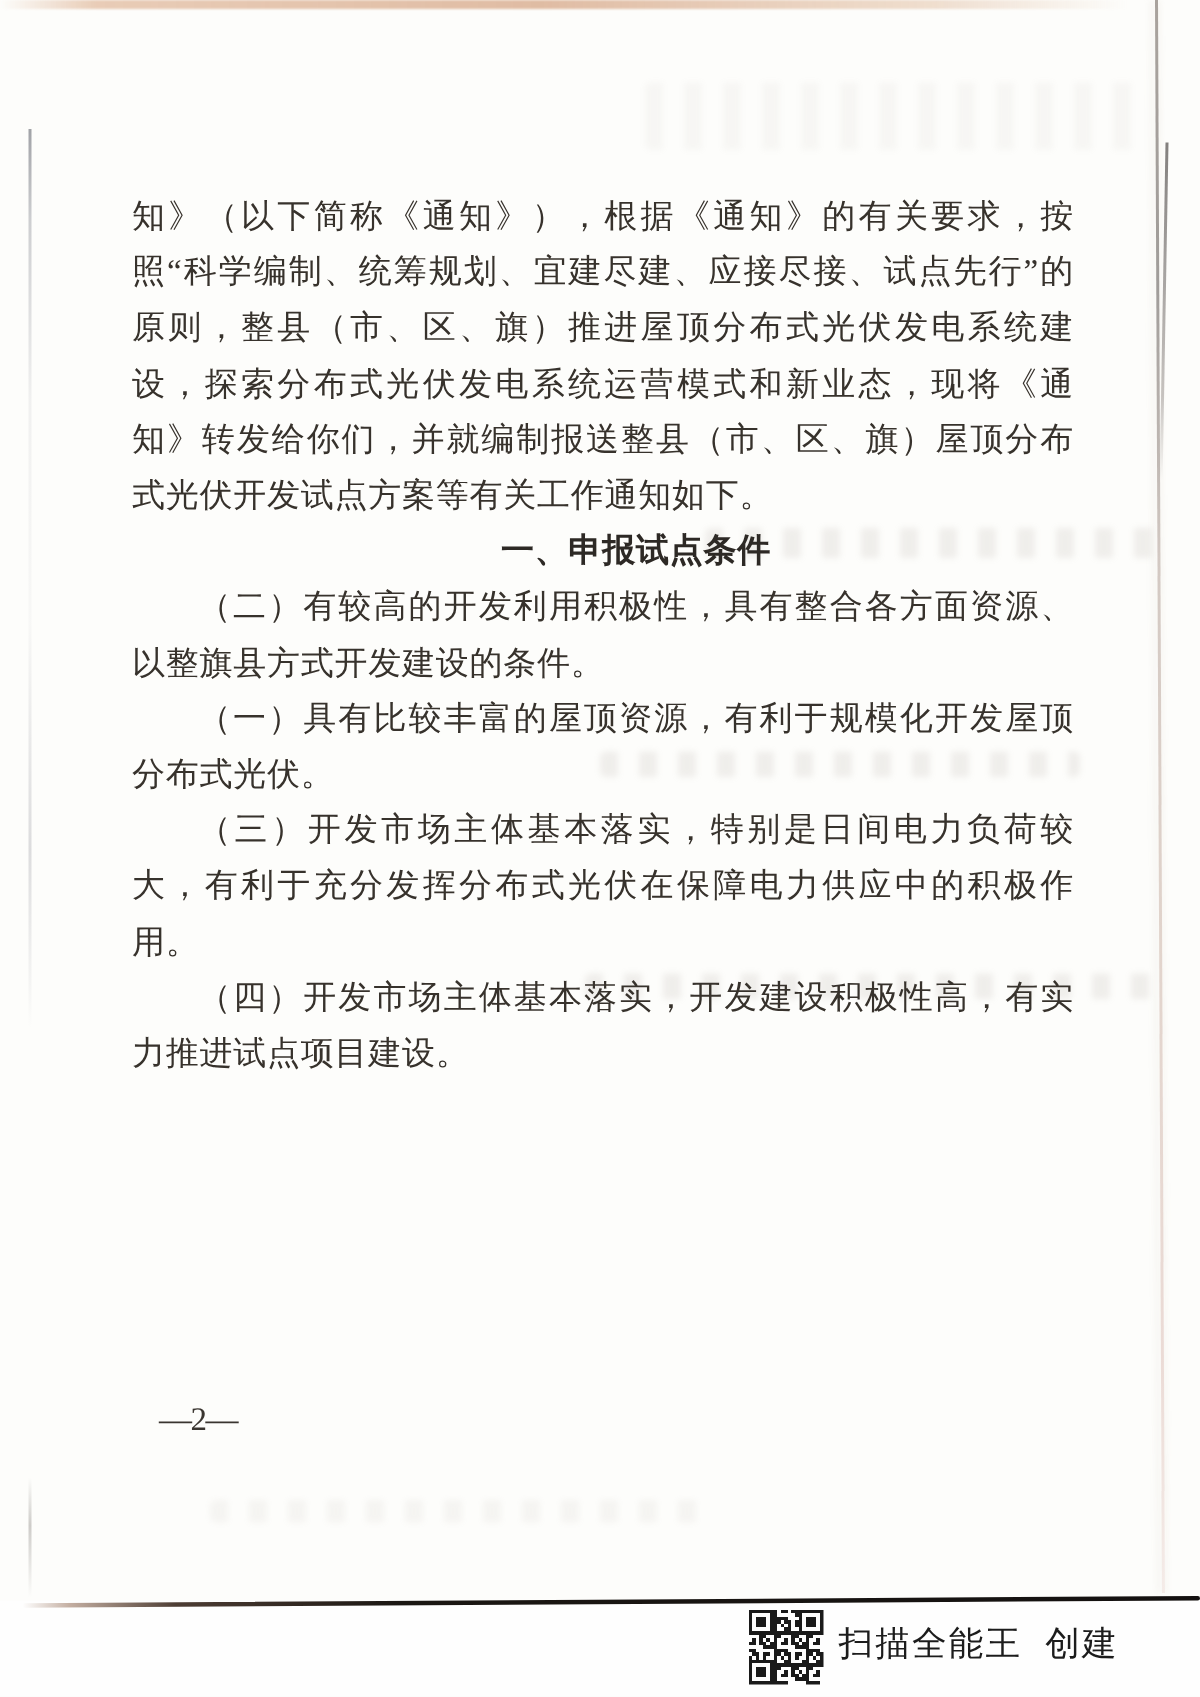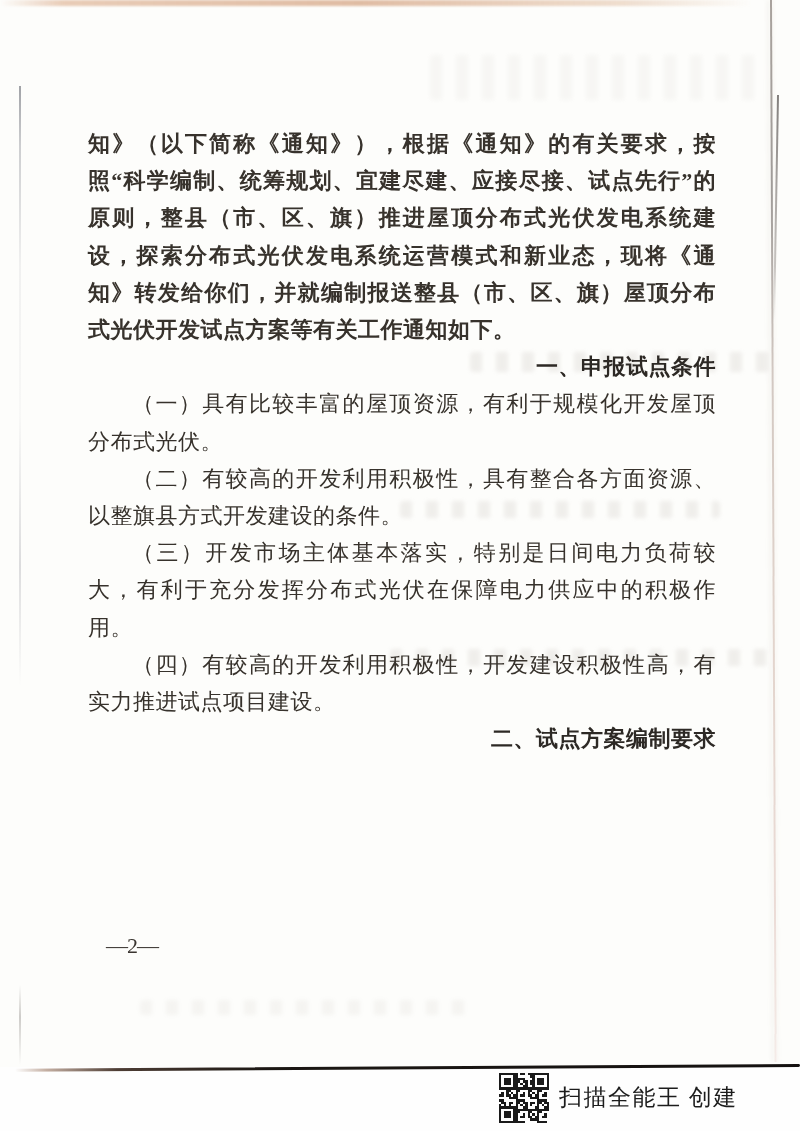--- a/index.html
+++ b/index.html
@@ -69,25 +69,25 @@
   
   .text-block{
     position:absolute;left:88px;top:125px;width:628px;
     font-size:22px;line-height:37.2px;
     color:#37322c;
     letter-spacing:0.5px;
     text-align:justify;
     text-justify:inter-character;
   }
   .para{margin:0;text-indent:2em;}
-  .para.no-indent{text-indent:0;font-weight:bold;}
+  .para.no-indent{text-indent:0;}
   .para.heading{
     font-family:"Liberation Sans","DejaVu Sans",sans-serif;
     font-weight:700;color:#2d2925;
-    text-align:right;
+    text-align:center;
   }
   .page-number{
     position:absolute;left:106px;top:933px;
     font-size:22px;color:#3a3530;letter-spacing:-1px;
   }
 
   
   .cut-line{
     position:absolute;left:15px;top:1064px;width:785px;height:2.6px;
     transform:rotate(-0.35deg);transform-origin:right center;
@@ -101,21 +101,21 @@
   }
   .footer-strip{
     position:absolute;left:0;top:1067px;width:800px;height:64px;
     background:#fefefe;
   }
   .qr{
     position:absolute;left:499px;top:1073px;width:50px;height:50px;
   }
   .wm-text{
     position:absolute;left:559px;top:1085px;
-    font-family:Liberation Serif, serif;
+    font-family:Liberation Mono, monospace;
     font-size:23px;line-height:1.1;font-weight:500;
     color:#1c1c1c;letter-spacing:1.5px;white-space:pre;
   }
 </style>
 </head>
 <body>
 
 <div class="page">
 
   <div class="top-edge"></div>
@@ -125,25 +125,24 @@
   <div class="fold-line2"></div>
   <div class="smudge s1"></div>
   <div class="smudge s2"></div>
   <div class="smudge s3"></div>
   <div class="smudge s4"></div>
   <div class="smudge s5"></div>
 
   <div class="text-block">
     <p class="para no-indent">知》（以下简称《通知》），根据《通知》的有关要求，按照“科学编制、统筹规划、宜建尽建、应接尽接、试点先行”的原则，整县（市、区、旗）推进屋顶分布式光伏发电系统建设，探索分布式光伏发电系统运营模式和新业态，现将《通知》转发给你们，并就编制报送整县（市、区、旗）屋顶分布式光伏开发试点方案等有关工作通知如下。</p>
     <p class="para heading">一、申报试点条件</p>
+    <p class="para">（二）有较高的开发利用积极性，具有整合各方面资源、以整旗县方式开发建设的条件。</p>
     <p class="para">（一）具有比较丰富的屋顶资源，有利于规模化开发屋顶分布式光伏。</p>
-    <p class="para">（二）有较高的开发利用积极性，具有整合各方面资源、以整旗县方式开发建设的条件。</p>
     <p class="para">（三）开发市场主体基本落实，特别是日间电力负荷较大，有利于充分发挥分布式光伏在保障电力供应中的积极作用。</p>
-    <p class="para">（四）有较高的开发利用积极性，开发建设积极性高，有实力推进试点项目建设。</p>
-    <p class="para heading">二、试点方案编制要求</p>
+    <p class="para">（四）开发市场主体基本落实，开发建设积极性高，有实力推进试点项目建设。</p>
   </div>
 
   <div class="page-number">—2—</div>
 
   <div class="footer-strip"></div>
   <div class="cut-line"></div>
   <svg class="qr" id="qr" viewBox="0 0 21 21" shape-rendering="crispEdges">
       <g fill="#1a1a1a">
         <rect x="0" y="0" width="1" height="1"></rect>
         <rect x="1" y="0" width="1" height="1"></rect>

